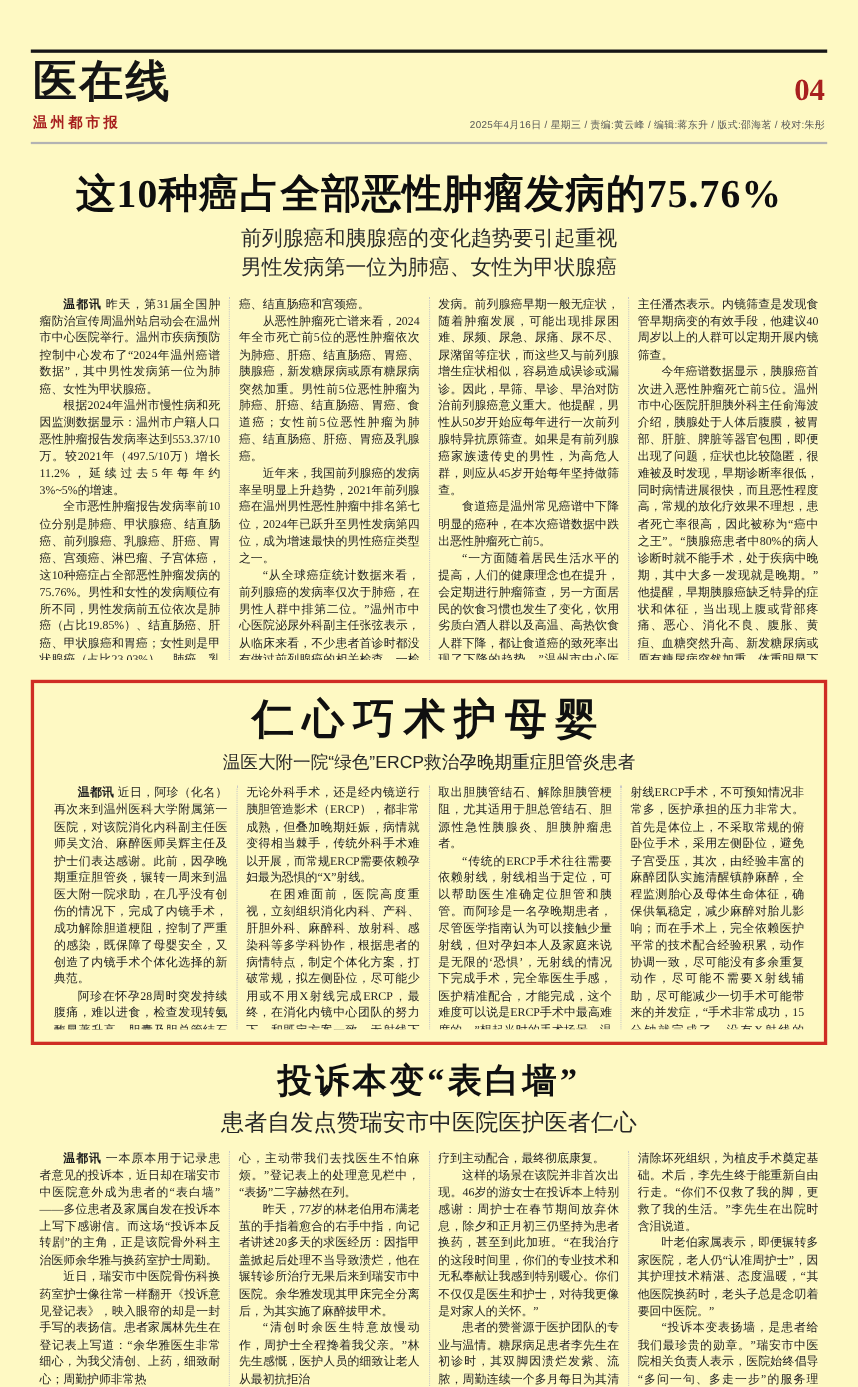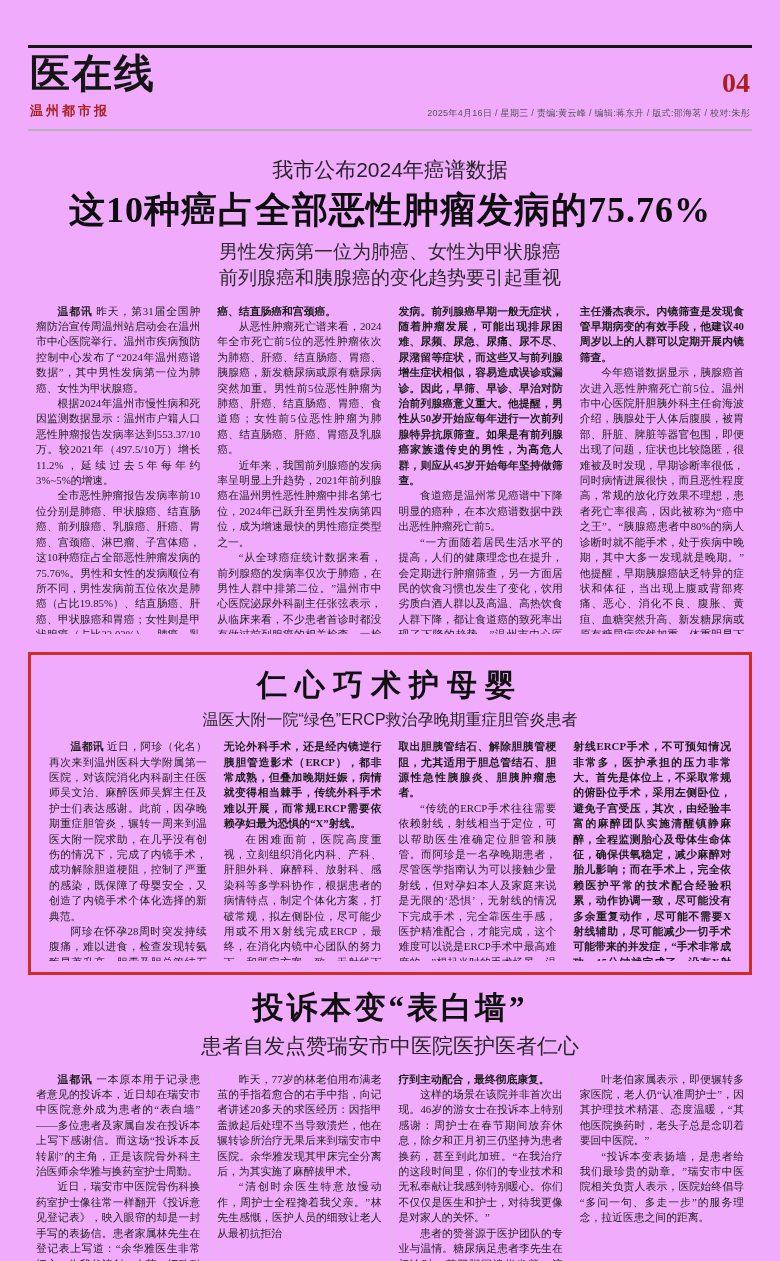--- a/index.html
+++ b/index.html
@@ -1,18 +1,18 @@
 <!DOCTYPE html>
 <html lang="zh" style="--accent: #a8201f; --box-red: #cf2d24;"><head>
 <meta charset="utf-8">
 <style>
   * { box-sizing: border-box; }
   html,body { margin:0; padding:0; background:#e9e9e9; }
   .page{
-    width:780px; height:1261px; margin:0 auto; background:#f0abfc;
+    width:780px; height:1261px; margin:0 auto; background:#fef9c3;
     padding:0 28px; overflow:hidden; position:relative;
     font-family:"Liberation Serif","DejaVu Serif",serif; color:#1c1c1c;
   }
   .top-rule{ height:3px; background:#161616; margin-top:45px; }
   header{ display:flex; justify-content:space-between; align-items:flex-end; padding:5px 2px 9px; }
   .section-title{ font-family:"Liberation Serif",serif; font-weight:900; font-size:40px; line-height:1.05; color:#151515; letter-spacing:2px; }
   .paper-name{ color:var(--accent); font-family:"Liberation Sans",sans-serif; font-weight:700; font-size:13px; letter-spacing:3px; margin-top:7px; }
   .mast-right{ text-align:right; }
   .page-number{ font-family:"Liberation Serif",serif; font-weight:900; font-size:28px; line-height:0.95; color:var(--accent); }
   .dateline{ font-family:"Liberation Sans",sans-serif; font-size:9px; color:#565656; margin-top:10px; letter-spacing:0.3px; }
@@ -22,26 +22,26 @@
   .art1{ margin-top:25px; }
   .kicker{ text-align:center; font-family:"Liberation Sans",sans-serif; font-size:21px; color:#232323; }
   .headline1{ text-align:center; font-family:"Liberation Serif",serif; font-weight:900; font-size:36px; line-height:1.12; color:#0e0e0e; margin:6px 0 9px; letter-spacing:1px; }
   .subheads{ }
   .subhead-line{ text-align:center; font-family:"Liberation Sans",sans-serif; font-size:19px; line-height:1.35; color:#2b2b2b; }
 
   .cols{ display:flex; margin-top:13px; overflow:hidden; }
   .col{ flex:1 1 0; padding:0 8px; font-size:10.8px; line-height:15.4px; text-align:justify; color:#1d1d1d; overflow:hidden; }
   .col + .col{ border-left:1px dotted #c7c7c7; }
   .col p{ margin:0; text-indent:2em; }
-  .col p.cont{ text-indent:0;font-weight:bold; }
+  .col p.cont{ text-indent:0; }
   .col p b{ font-family:"Liberation Sans",sans-serif; }
   .art1 .cols{ height:330px; }
 
   .art2{ border:3px solid var(--box-red); margin-top:18px; padding:13px 10px 11px; }
-  .headline2{ text-align:center; font-family:"Liberation Serif",serif; font-weight:900; font-size:30px; line-height:1.1; margin:0 0 8px; letter-spacing:8px; color:#101010; }
+  .headline2{ text-align:center; font-family:"Liberation Serif",serif; font-weight:900; font-size:38px; line-height:1.1; margin:0 0 8px; letter-spacing:8px; color:#101010; }
   .art2 .subhead-line{ font-size:16px; color:#262626; }
   .art2 .cols{ height:222px; margin-top:9px; }
 
   .art3{ margin-top:13px; }
   .headline3{ text-align:center; font-family:"Liberation Serif",serif; font-weight:900; font-size:31px; line-height:1.1; margin:16px 0 7px; letter-spacing:3px; color:#101010; }
   .art3 .subhead-line{ font-size:21px; color:#262626; }
   .art3 .cols{ height:244px; margin-top:11px; }
 </style>
 </head>
 <body>
@@ -55,25 +55,24 @@
       <div class="paper-name">温州都市报</div>
     </div>
     <div class="mast-right">
       <div class="page-number">04</div>
       <div class="dateline">2025年4月16日 / 星期三 / 责编:黄云峰 / 编辑:蒋东升 / 版式:邵海茗 / 校对:朱彤</div>
     </div>
   </header>
   <div class="header-rule"></div>
 
   <article class="art1">
-    <div class="kicker">我市公布2024年癌谱数据</div>
     <h1 class="headline1">这10种癌占全部恶性肿瘤发病的75.76%</h1>
     <div class="subheads">
+        <div class="subhead-line">前列腺癌和胰腺癌的变化趋势要引起重视</div>
         <div class="subhead-line">男性发病第一位为肺癌、女性为甲状腺癌</div>
-        <div class="subhead-line">前列腺癌和胰腺癌的变化趋势要引起重视</div>
       </div>
     <div class="cols">
         <div class="col">
           <p><b>温都讯</b> 昨天，第31届全国肿瘤防治宣传周温州站启动会在温州市中心医院举行。温州市疾病预防控制中心发布了“2024年温州癌谱数据”，其中男性发病第一位为肺癌、女性为甲状腺癌。</p>
           <p>根据2024年温州市慢性病和死因监测数据显示：温州市户籍人口恶性肿瘤报告发病率达到553.37/10万。较2021年（497.5/10万）增长11.2%，延续过去5年每年约3%~5%的增速。</p>
           <p>全市恶性肿瘤报告发病率前10位分别是肺癌、甲状腺癌、结直肠癌、前列腺癌、乳腺癌、肝癌、胃癌、宫颈癌、淋巴瘤、子宫体癌，这10种癌症占全部恶性肿瘤发病的75.76%。男性和女性的发病顺位有所不同，男性发病前五位依次是肺癌（占比19.85%）、结直肠癌、肝癌、甲状腺癌和胃癌；女性则是甲状腺癌（占比23.03%）、肺癌、乳腺</p>
         </div>
         <div class="col">
           <p class="cont">癌、结直肠癌和宫颈癌。</p>
           <p>从恶性肿瘤死亡谱来看，2024年全市死亡前5位的恶性肿瘤依次为肺癌、肝癌、结直肠癌、胃癌、胰腺癌，新发糖尿病或原有糖尿病突然加重。男性前5位恶性肿瘤为肺癌、肝癌、结直肠癌、胃癌、食道癌；女性前5位恶性肿瘤为肺癌、结直肠癌、肝癌、胃癌及乳腺癌。</p>
@@ -120,27 +119,29 @@
     <h2 class="headline3">投诉本变“表白墙”</h2>
     <div class="subheads">
         <div class="subhead-line">患者自发点赞瑞安市中医院医护医者仁心</div>
       </div>
     <div class="cols">
         <div class="col">
           <p><b>温都讯</b> 一本原本用于记录患者意见的投诉本，近日却在瑞安市中医院意外成为患者的“表白墙”——多位患者及家属自发在投诉本上写下感谢信。而这场“投诉本反转剧”的主角，正是该院骨外科主治医师余华雅与换药室护士周勤。</p>
           <p>近日，瑞安市中医院骨伤科换药室护士像往常一样翻开《投诉意见登记表》，映入眼帘的却是一封手写的表扬信。患者家属林先生在登记表上写道：“余华雅医生非常细心，为我父清创、上药，细致耐心；周勤护师非常热</p>
         </div>
         <div class="col">
+          <p class="cont">心，主动带我们去找医生不怕麻烦。”登记表上的处理意见栏中，“表扬”二字赫然在列。</p>
           <p>昨天，77岁的林老伯用布满老茧的手指着愈合的右手中指，向记者讲述20多天的求医经历：因指甲盖掀起后处理不当导致溃烂，他在辗转诊所治疗无果后来到瑞安市中医院。余华雅发现其甲床完全分离后，为其实施了麻醉拔甲术。</p>
           <p>“清创时余医生特意放慢动作，周护士全程搀着我父亲。”林先生感慨，医护人员的细致让老人从最初抗拒治</p>
         </div>
         <div class="col">
           <p class="cont">疗到主动配合，最终彻底康复。</p>
           <p>这样的场景在该院并非首次出现。46岁的游女士在投诉本上特别感谢：周护士在春节期间放弃休息，除夕和正月初三仍坚持为患者换药，甚至到此加班。“在我治疗的这段时间里，你们的专业技术和无私奉献让我感到特别暖心。你们不仅仅是医生和护士，对待我更像是对家人的关怀。”</p>
           <p>患者的赞誉源于医护团队的专业与温情。糖尿病足患者李先生在初诊时，其双脚因溃烂发紫、流脓，周勤连续一个多月每日为其清创换药，逐步</p>
         </div>
         <div class="col">
+          <p class="cont">清除坏死组织，为植皮手术奠定基础。术后，李先生终于能重新自由行走。“你们不仅救了我的脚，更救了我的生活。”李先生在出院时含泪说道。</p>
           <p>叶老伯家属表示，即便辗转多家医院，老人仍“认准周护士”，因其护理技术精湛、态度温暖，“其他医院换药时，老头子总是念叨着要回中医院。”</p>
           <p>“投诉本变表扬墙，是患者给我们最珍贵的勋章。”瑞安市中医院相关负责人表示，医院始终倡导“多问一句、多走一步”的服务理念，拉近医患之间的距离。</p>
         </div>
       </div>
   </article>
 </main>
 
 </body></html>

